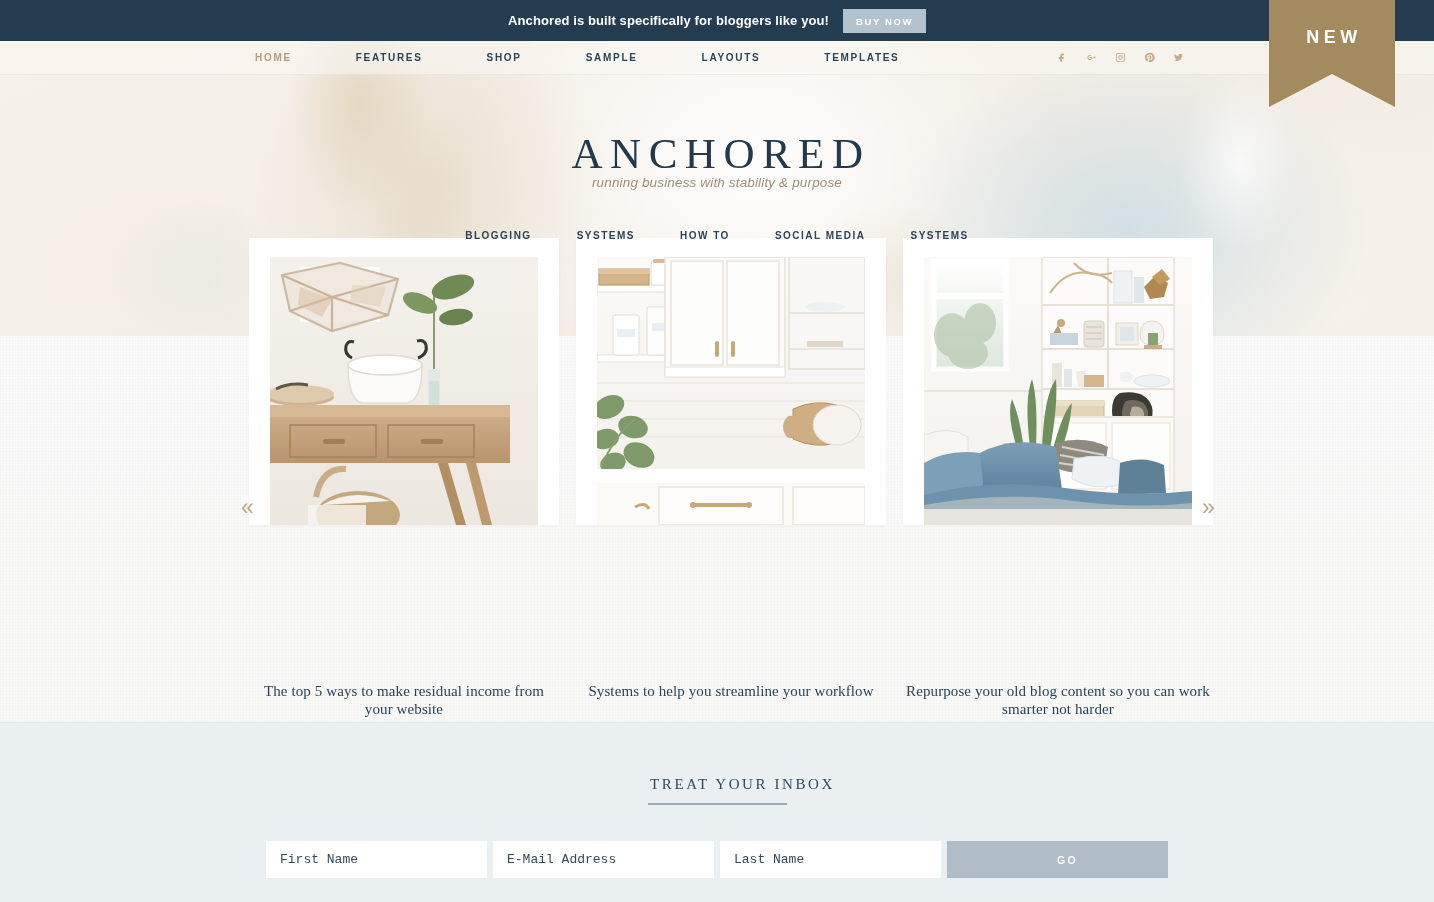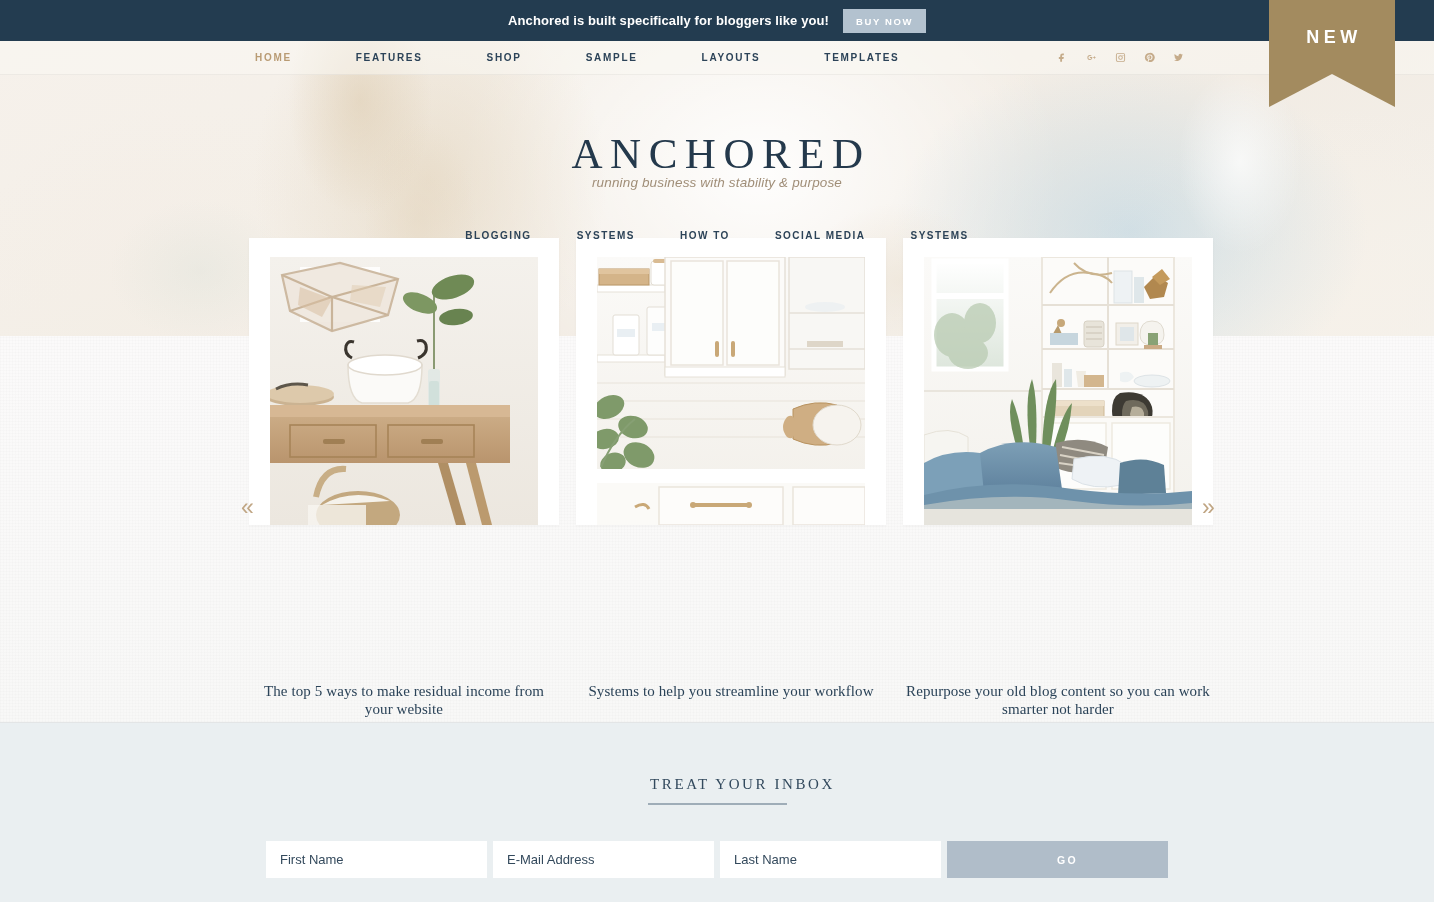--- a/index.html
+++ b/index.html
@@ -273,21 +273,21 @@
     display:flex;
     justify-content:center;
     gap:6px;
   }
   .nl-input{
     width:221px;
     height:37px;
     border:none;
     background:#ffffff;
     padding:0 14px;
-    font-family:Liberation Sans, sans-serif;
+    font-family:Liberation Mono, monospace;
     font-size:13px;
     color:#2c4358;
   }
   .nl-input::placeholder{ color:#33495c; opacity:1; }
   .nl-go{
     width:221px;
     height:37px;
     background:#b0bdc9;
     border:none;
     color:#ffffff;

